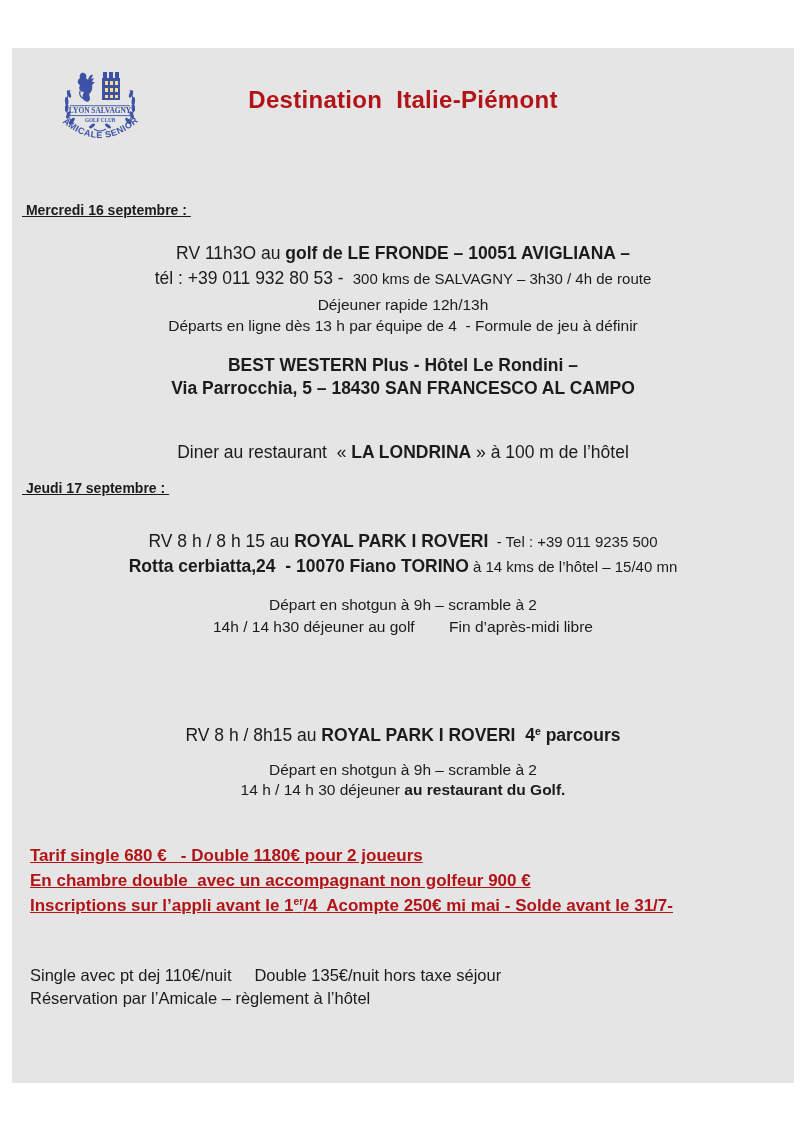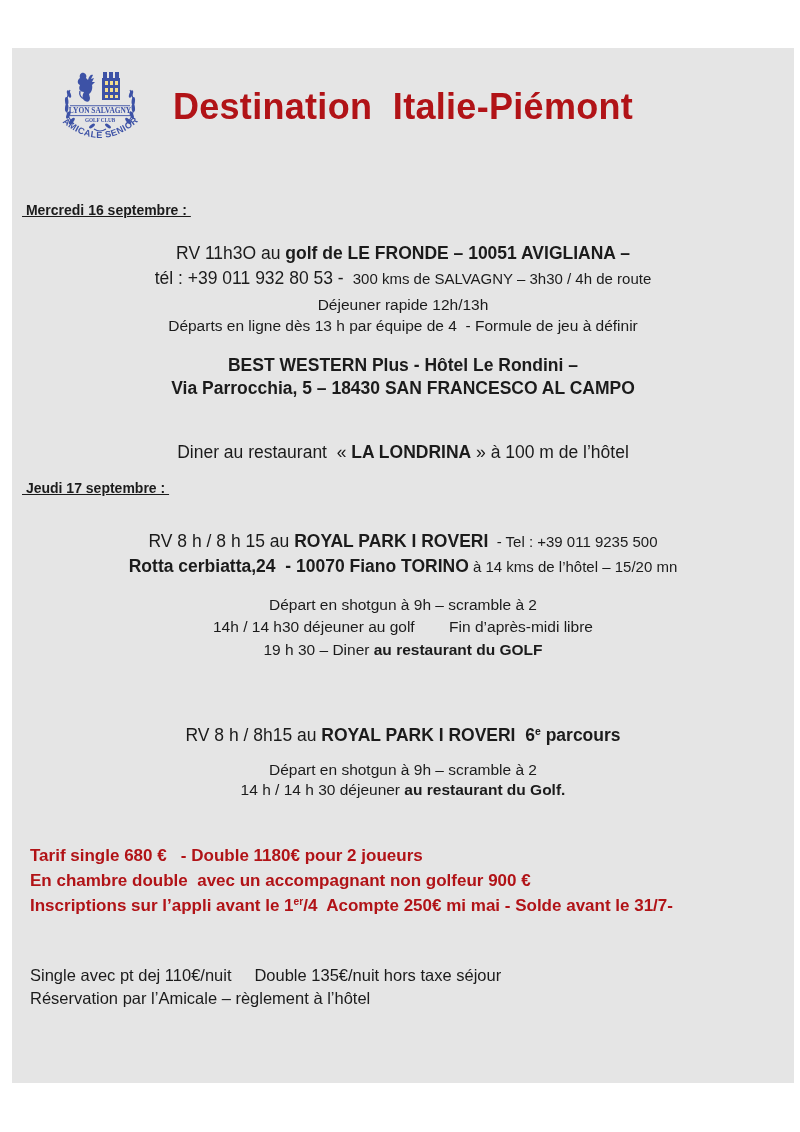--- a/index.html
+++ b/index.html
@@ -2,32 +2,32 @@
 <html><head>
 <meta charset="utf-8">
 <style>
   html,body{margin:0;padding:0;}
   body{
     width:800px;height:1132px;position:relative;background:#ffffff;
     font-family:"Liberation Sans",sans-serif;
   }
   .page{position:absolute;left:12px;top:48px;width:782px;height:1035px;background:#e5e5e5;}
   .title{position:absolute;left:0;right:0;top:38px;text-align:center;white-space:pre;
-         font-size:36px;font-weight:700;color:#B11317;letter-spacing:.3px;}
+         font-size:24px;font-weight:700;color:#B11317;letter-spacing:.3px;}
   .logo{position:absolute;left:42px;top:16px;width:92px;height:94px;}
   .ln{position:absolute;white-space:pre;color:#1b1b1b;line-height:1.25;}
   .c{left:0;right:0;text-align:center;}
   .lft{left:18px;}
   .lg{font-size:17.5px;}
   .sm{font-size:15.5px;}
   .rsm{font-size:15px;}
   .b{font-weight:700;}
   .head{font-size:14px;font-weight:700;left:10px;}
   .head .u{text-decoration:underline;}
-  .red{color:#B11317;font-weight:700;font-size:17px;}
+  .red{color:#B11317;font-weight:700;font-size:17px;text-decoration:underline;}
   .blk{font-size:16.5px;}
   .sup{font-size:.6em;vertical-align:.55em;}
 </style>
 </head>
 <body>
 
 <div class="page">
 
   <svg class="logo" viewBox="0 0 92 94">
     <g fill="#3D52A6">
@@ -89,26 +89,25 @@
   <div class="ln c lg" style="top:195px"><span>RV 11h3O au </span><span class="b">golf de LE FRONDE – 10051 AVIGLIANA –</span></div>
   <div class="ln c lg" style="top:220px"><span>tél : +39 011 932 80 53 - </span><span class="rsm"> 300 kms de SALVAGNY – 3h30 / 4h de route</span></div>
   <div class="ln c sm" style="top:247px"><span>Déjeuner rapide 12h/13h</span></div>
   <div class="ln c sm" style="top:268px"><span>Départs en ligne dès 13 h par équipe de 4  - Formule de jeu à définir</span></div>
   <div class="ln c lg b" style="top:307px"><span>BEST WESTERN Plus - Hôtel Le Rondini –</span></div>
   <div class="ln c lg b" style="top:330px"><span>Via Parrocchia, 5 – 18430 SAN FRANCESCO AL CAMPO</span></div>
   <div class="ln c lg" style="top:394px"><span>Diner au restaurant  « </span><span class="b">LA LONDRINA</span><span> » à 100 m de l’hôtel</span></div>
 
   <div class="ln head" style="top:432px"><span class="u"> Jeudi 17 septembre : </span></div>
   <div class="ln c lg" style="top:483px"><span>RV 8 h / 8 h 15 au </span><span class="b">ROYAL PARK I ROVERI</span><span class="rsm">  - Tel : +39 011 9235 500</span></div>
-  <div class="ln c lg" style="top:508px"><span class="b">Rotta cerbiatta,24  - 10070 Fiano TORINO</span><span class="rsm"> à 14 kms de l’hôtel – 15/20 mn</span></div>
+  <div class="ln c lg" style="top:508px"><span class="b">Rotta cerbiatta,24  - 10070 Fiano TORINO</span><span class="rsm"> à 14 kms de l’hôtel – 15/40 mn</span></div>
   <div class="ln c sm" style="top:547px"><span>Départ en shotgun à 9h – scramble à 2</span></div>
   <div class="ln c sm" style="top:569px"><span>14h / 14 h30 déjeuner au golf        Fin d’après-midi libre</span></div>
-  <div class="ln c sm" style="top:592px"><span>19 h 30 – Diner </span><span class="b">au restaurant du GOLF</span></div>
 
-  <div class="ln c lg" style="top:677px"><span>RV 8 h / 8h15 au </span><span class="b">ROYAL PARK I ROVERI  6</span><span class="b sup">e</span><span class="b"> parcours</span></div>
+  <div class="ln c lg" style="top:677px"><span>RV 8 h / 8h15 au </span><span class="b">ROYAL PARK I ROVERI  4</span><span class="b sup">e</span><span class="b"> parcours</span></div>
   <div class="ln c sm" style="top:712px"><span>Départ en shotgun à 9h – scramble à 2</span></div>
   <div class="ln c sm" style="top:732px"><span>14 h / 14 h 30 déjeuner </span><span class="b">au restaurant du Golf.</span></div>
 
   <div class="ln lft red" style="top:797px"><span>Tarif single 680 €   - Double 1180€ pour 2 joueurs</span></div>
   <div class="ln lft red" style="top:822px"><span>En chambre double  avec un accompagnant non golfeur 900 €</span></div>
   <div class="ln lft red" style="top:847px"><span>Inscriptions sur l’appli avant le 1</span><span class="sup">er</span><span>/4  Acompte 250€ mi mai - Solde avant le 31/7-</span></div>
 
   <div class="ln lft blk" style="top:917px"><span>Single avec pt dej 110€/nuit     Double 135€/nuit hors taxe séjour</span></div>
   <div class="ln lft blk" style="top:940px"><span>Réservation par l’Amicale – règlement à l’hôtel</span></div>
 

